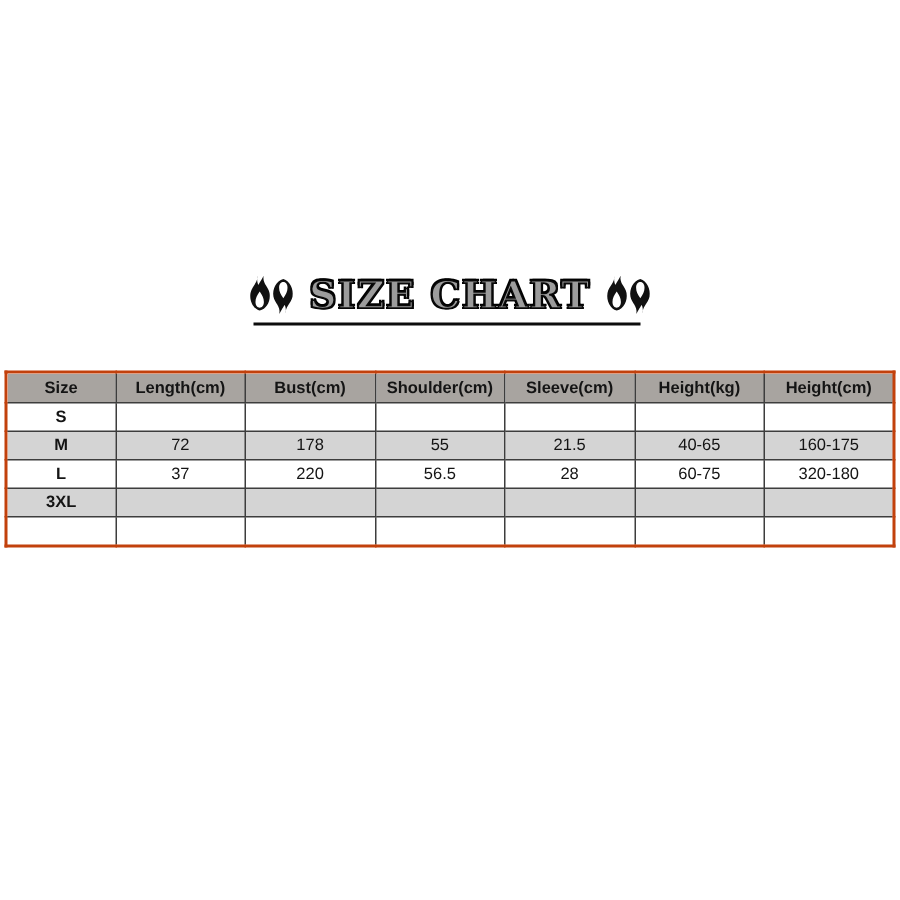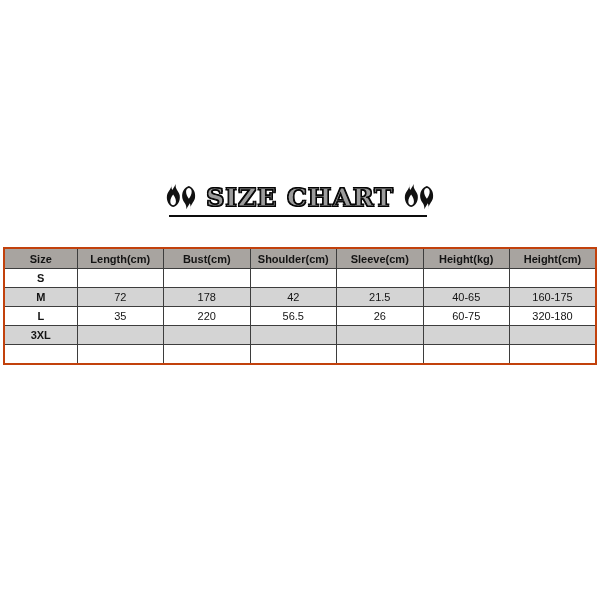--- a/index.html
+++ b/index.html
@@ -10,21 +10,21 @@
     position: relative;
     overflow: hidden;
   }
 
   
   .title-row {
     position: absolute;
     top: 183px; left: 0;
     width: 100%;
     display: flex;
-    align-items: flex-end;
+    align-items: flex-start;
     justify-content: center;
     gap: 7px;
   }
   .page-title {
     margin: 0;
     font-family: "DejaVu Serif", serif;
     font-weight: bold;
     font-size: 25px;
     line-height: 1.1;
     letter-spacing: 1px;
@@ -125,31 +125,31 @@
         <td></td>
         <td></td>
         <td></td>
         <td></td>
         <td></td>
       </tr>
       <tr class="alt">
         <td>M</td>
         <td>72</td>
         <td>178</td>
-        <td>42</td>
+        <td>55</td>
         <td>21.5</td>
         <td>40-65</td>
         <td>160-175</td>
       </tr>
       <tr>
         <td>L</td>
-        <td>35</td>
+        <td>37</td>
         <td>220</td>
         <td>56.5</td>
-        <td>26</td>
+        <td>28</td>
         <td>60-75</td>
         <td>320-180</td>
       </tr>
       <tr class="alt">
         <td>3XL</td>
         <td></td>
         <td></td>
         <td></td>
         <td></td>
         <td></td>

